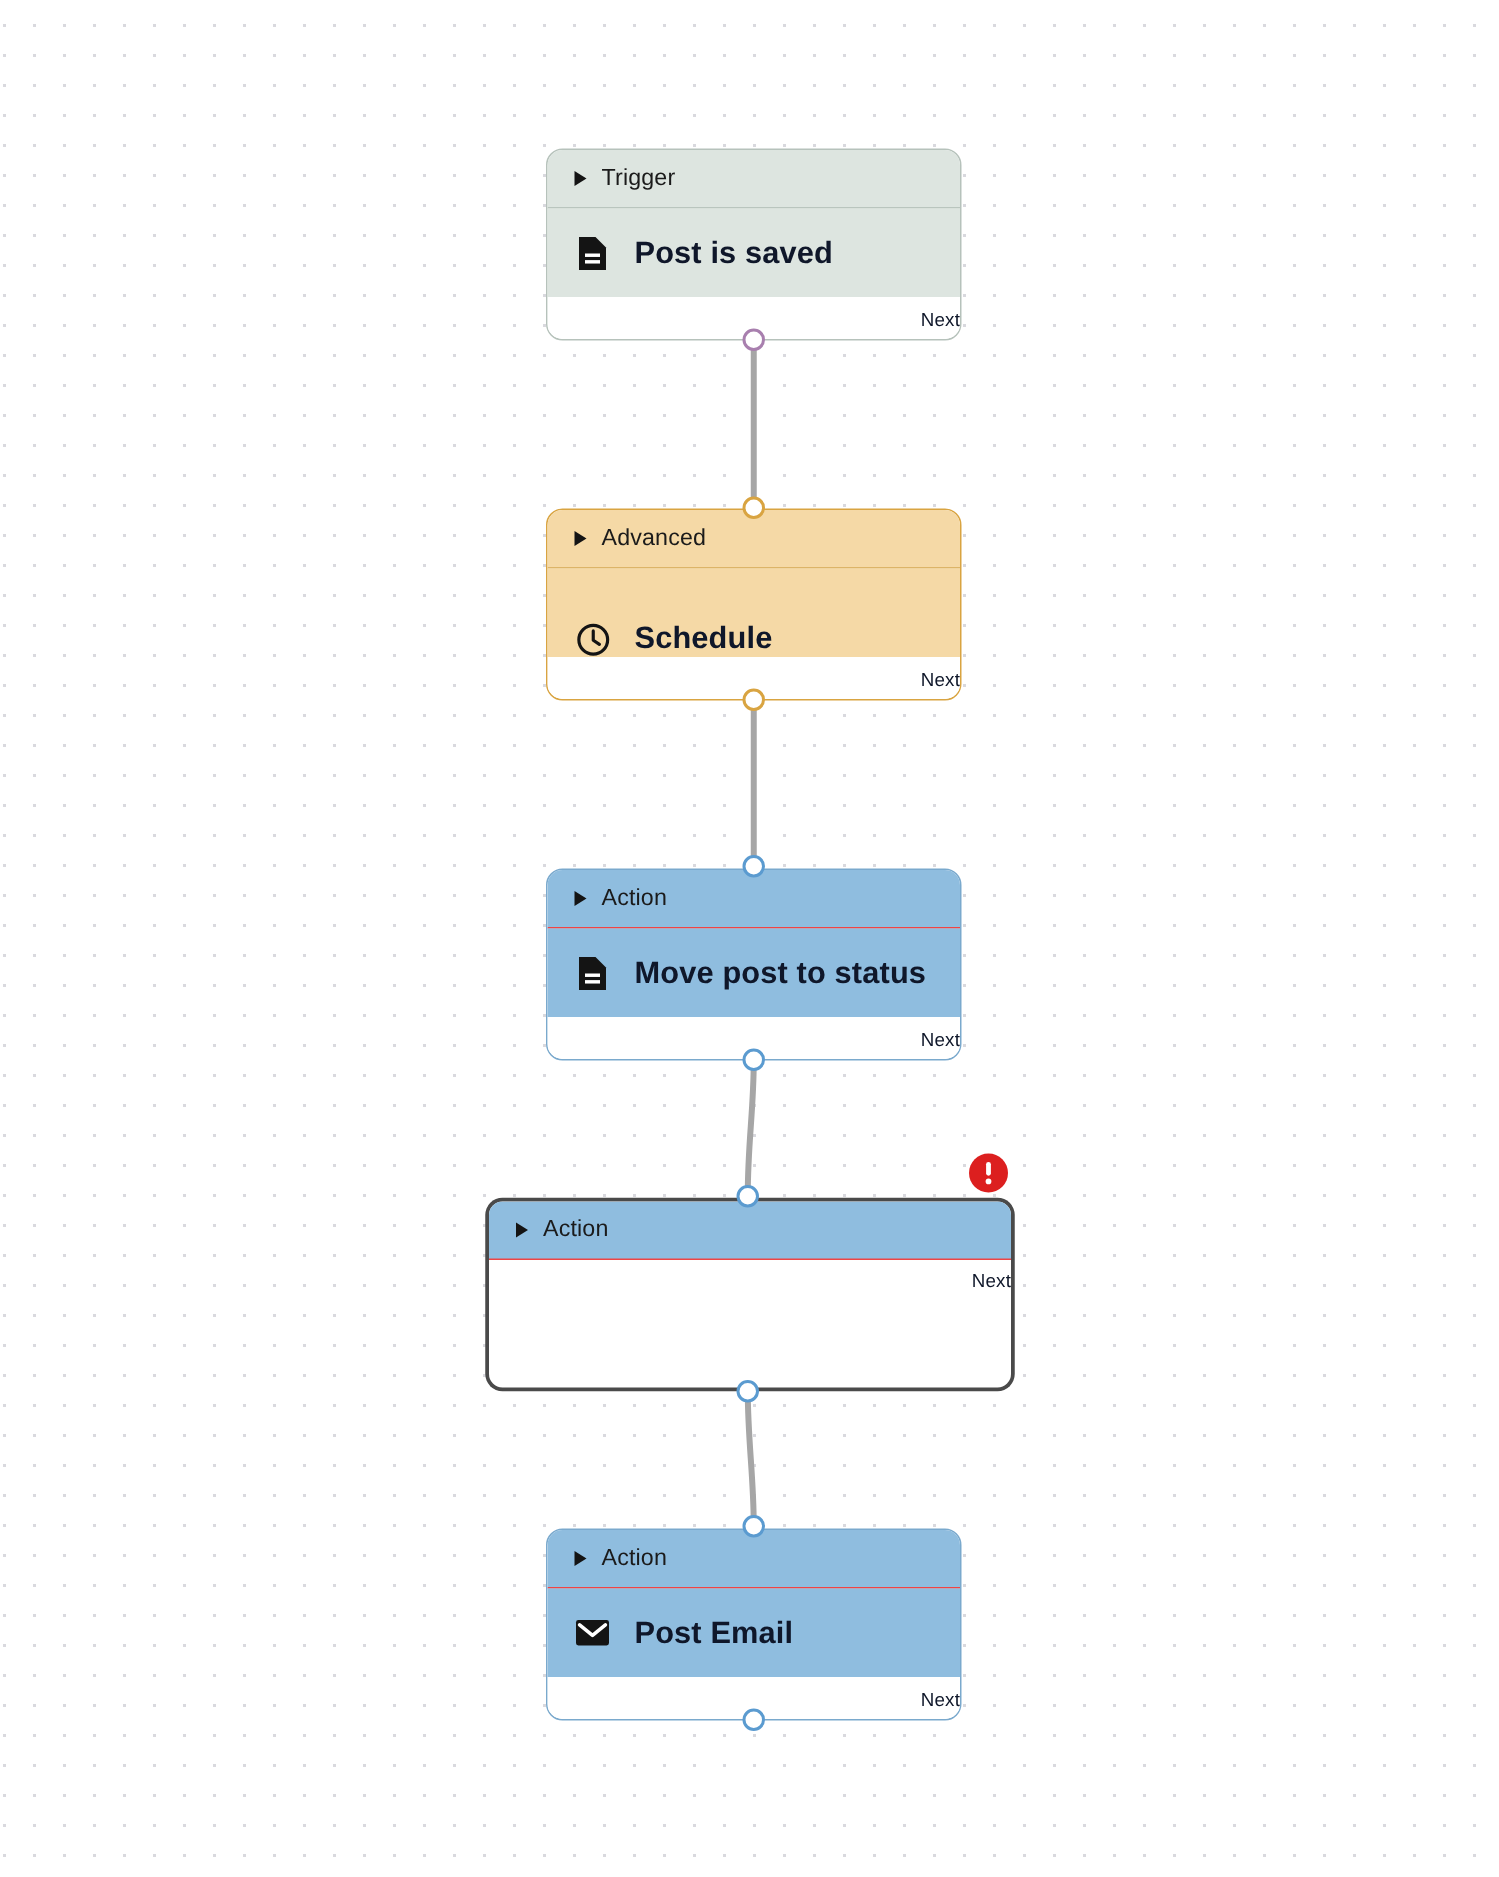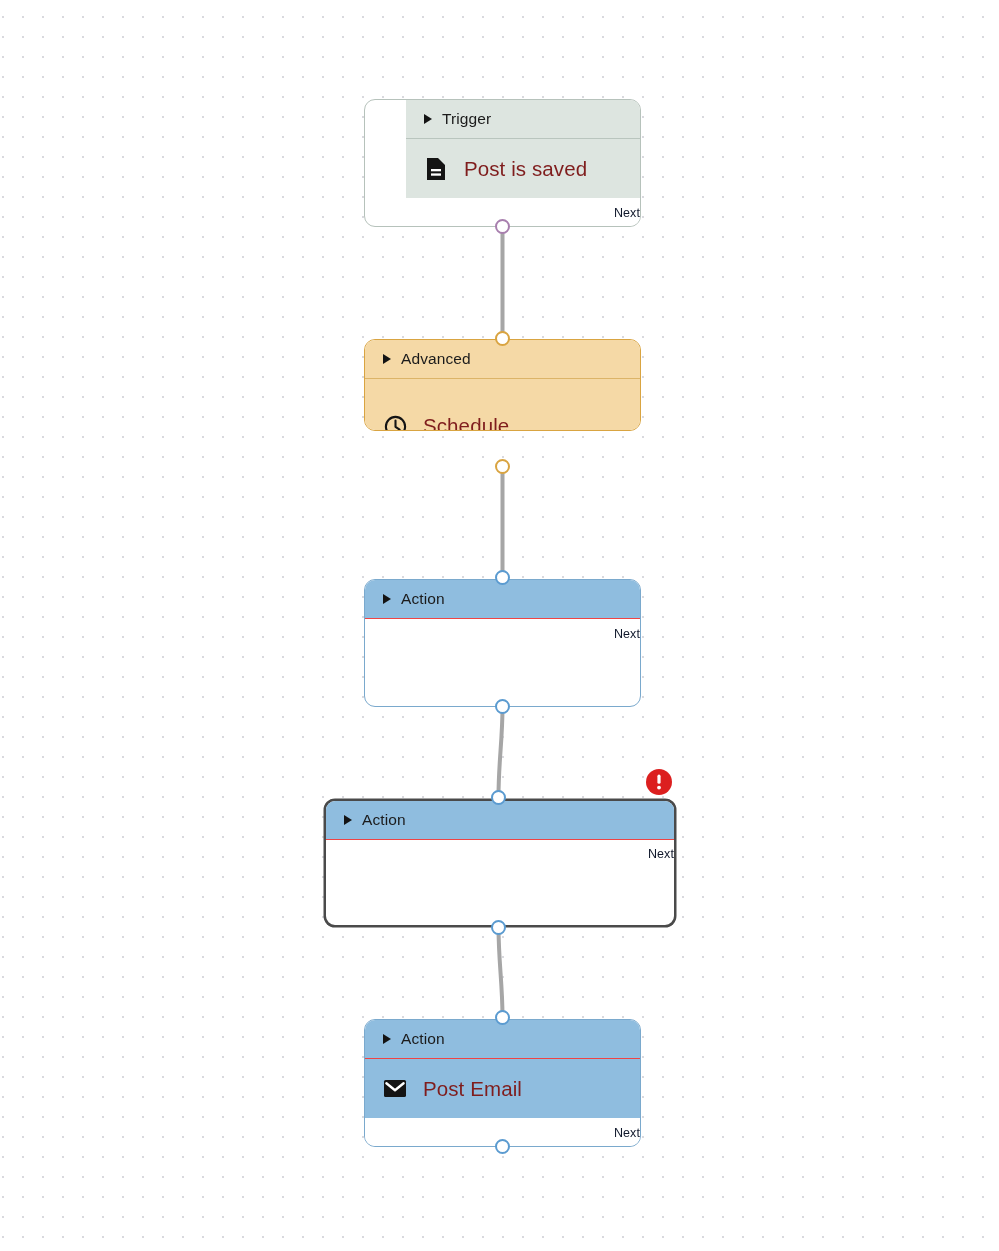--- a/index.html
+++ b/index.html
@@ -90,23 +90,24 @@
     width: 24px;
     height: 24px;
     margin-right: 16px;
     flex: none;
     display: flex;
     align-items: center;
     justify-content: center;
   }
   .body-label {
     font-size: 20.5px;
-    color: #7f1d1d;
+    color: #0f172a;
     white-space: nowrap;
     letter-spacing: 0.1px;
+    font-weight: bold;
   }
 
   .node-footer {
     display: flex;
     align-items: center;
     justify-content: flex-end;
     background: #ffffff;
     height: 100%;
     font-size: 12.5px;
     color: #0f172a;
@@ -146,21 +147,21 @@
 
 <div id="canvas">
 
   <svg id="edges" viewBox="0 0 999 1251">
     <path d="M 502.5 227 L 502.5 338" fill="none" stroke="#a6a6a6" stroke-width="4" stroke-linecap="round"></path>
     <path d="M 502.5 467 C 502.5 510, 502.5 540, 502.5 577" fill="none" stroke="#a6a6a6" stroke-width="4" stroke-linecap="round"></path>
     <path d="M 502.5 707 C 502.5 740, 498.5 762, 498.5 797" fill="none" stroke="#a6a6a6" stroke-width="4" stroke-linecap="round"></path>
     <path d="M 498.5 927 C 498.5 960, 502.5 985, 502.5 1017" fill="none" stroke="#a6a6a6" stroke-width="4" stroke-linecap="round"></path>
   </svg>
 
-  <div class="node green" style="left:364px; top:99px; width:277px; height:128px;padding-left:41px;">
+  <div class="node green" style="left:364px; top:99px; width:277px; height:128px;">
     <div class="node-header">
       <span class="tri-icon"></span>
       <span class="node-header-label">Trigger</span>
     </div>
     <div class="node-body">
       <span class="body-icon">
         <svg width="22" height="24" viewBox="0 0 22 24">
           <path d="M2 1 H13 L20 8 V23 H2 Z" fill="#141414"></path>
           <rect x="6" y="12" width="10" height="2.3" fill="#ffffff"></rect>
           <rect x="6" y="16.4" width="10" height="2.3" fill="#ffffff"></rect>
@@ -168,21 +169,21 @@
       </span>
       <span class="body-label">Post is saved</span>
     </div>
     <div class="node-footer" style="height:29px;">
       <span>Next</span>
     </div>
   </div>
   <div class="port purple" style="left:495px; top:219px;"></div>
 
   <div class="port orange" style="left:495px; top:331px;"></div>
-  <div class="node orange" style="left:364px; top:339px; width:277px; height:92px;">
+  <div class="node orange" style="left:364px; top:339px; width:277px; height:128px;">
     <div class="node-header">
       <span class="tri-icon"></span>
       <span class="node-header-label">Advanced</span>
     </div>
     <div class="node-body">
       <span class="body-icon">
         <svg width="23" height="23" viewBox="0 0 23 23">
           <circle cx="11.5" cy="11.5" r="9.6" fill="none" stroke="#141414" stroke-width="2.1"></circle>
           <path d="M11.5 5.6 V11.8 L15.6 14.6" fill="none" stroke="#141414" stroke-width="2.1" stroke-linecap="round" stroke-linejoin="round"></path>
         </svg>
@@ -193,20 +194,30 @@
       <span>Next</span>
     </div>
   </div>
   <div class="port orange" style="left:495px; top:459px;"></div>
 
   <div class="port blue" style="left:495px; top:570px;"></div>
   <div class="node blue" style="left:364px; top:579px; width:277px; height:128px;">
     <div class="node-header">
       <span class="tri-icon"></span>
       <span class="node-header-label">Action</span>
+    </div>
+    <div class="node-body">
+      <span class="body-icon">
+        <svg width="22" height="24" viewBox="0 0 22 24">
+          <path d="M2 1 H13 L20 8 V23 H2 Z" fill="#141414"></path>
+          <rect x="6" y="12" width="10" height="2.3" fill="#ffffff"></rect>
+          <rect x="6" y="16.4" width="10" height="2.3" fill="#ffffff"></rect>
+        </svg>
+      </span>
+      <span class="body-label">Move post to status</span>
     </div>
     <div class="node-footer" style="height:29px;">
       <span>Next</span>
     </div>
   </div>
   <div class="port blue" style="left:495px; top:699px;"></div>
 
   <div class="error-badge" style="left:646px; top:769px;">
     <svg width="26" height="26" viewBox="0 0 26 26">
       <rect x="11.4" y="5.6" width="3.2" height="9.2" rx="1.6" fill="#ffffff"></rect>

